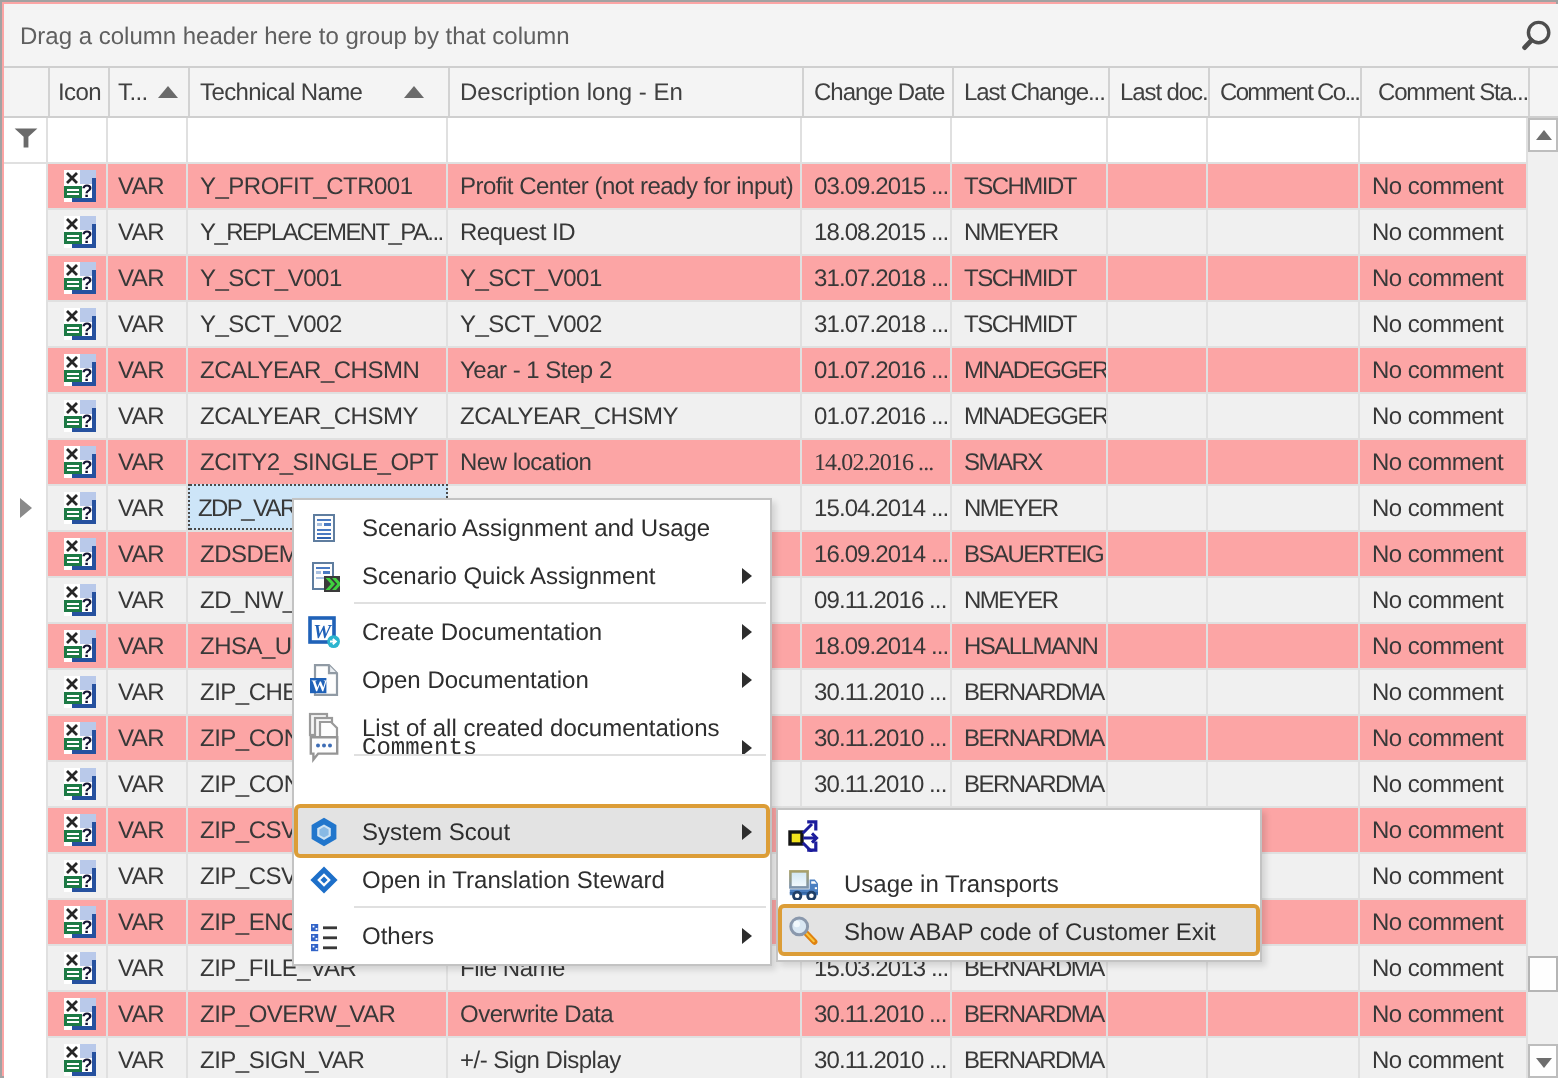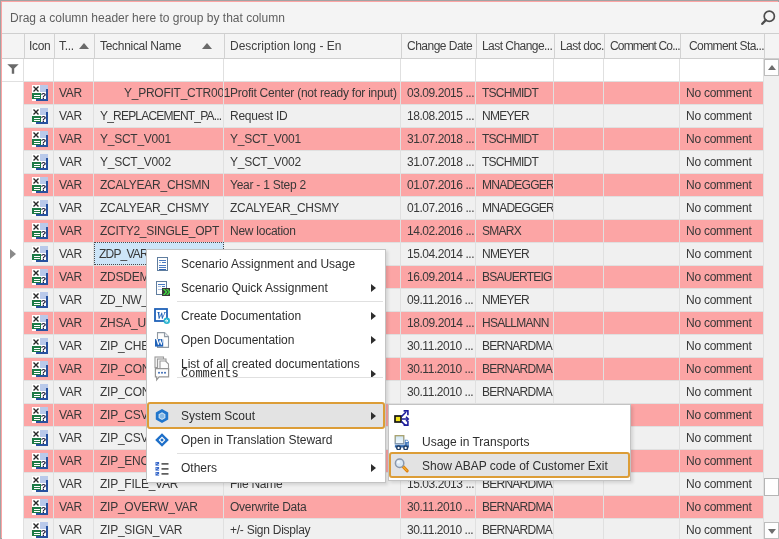--- a/index.html
+++ b/index.html
@@ -75,21 +75,21 @@
             <rect x="14" y="4" width="2" height="12" fill="#26519f"></rect>
             <rect x="4" y="14" width="12" height="2" fill="#26519f"></rect>
             <rect x="0" y="8" width="9" height="6" fill="#1c7a45"></rect>
             <rect x="1.5" y="9.5" width="6" height="1" fill="#fff"></rect>
             <rect x="1.5" y="11.5" width="6" height="1" fill="#fff"></rect>
           </g>
           <path d="M1.5 1.5 L6.5 6.5 M6.5 1.5 L1.5 6.5" stroke="#262626" stroke-width="1.4"></path>
           <text x="8.8" y="13.6" font-family="Liberation Sans" font-size="9" font-weight="bold" fill="#141433">?</text>
         </svg>
         <span class="cell" style="left:57px;width:32px;">VAR</span>
-        <span class="cell" style="left:98px;width:121px;margin-left:24px;">Y_PROFIT_CTR001</span>
+        <span class="cell" style="left:98px;width:121px;">Y_PROFIT_CTR001</span>
         <span class="cell" style="left:228px;width:168px;">Profit Center (not ready for input)</span>
         <span class="cell dt" style="left:405px;width:68px;">03.09.2015 ...</span>
         <span class="cell us" style="left:480px;width:72px;">TSCHMIDT</span>
         <span class="cell" style="left:684px;width:76px;">No comment</span>
       </div>
 <div class="row alt" style="top:104px;height:22px;">
         <svg class="abs" style="left:30px;top:3px" width="16" height="16" viewBox="0 0 16 16">
           <g shape-rendering="crispEdges">
             <rect x="0" y="0" width="16" height="16" fill="#fff"></rect>
             <rect x="8" y="0" width="8" height="7" fill="#b9c9ea"></rect>
@@ -203,21 +203,21 @@
             <rect x="0" y="8" width="9" height="6" fill="#1c7a45"></rect>
             <rect x="1.5" y="9.5" width="6" height="1" fill="#fff"></rect>
             <rect x="1.5" y="11.5" width="6" height="1" fill="#fff"></rect>
           </g>
           <path d="M1.5 1.5 L6.5 6.5 M6.5 1.5 L1.5 6.5" stroke="#262626" stroke-width="1.4"></path>
           <text x="8.8" y="13.6" font-family="Liberation Sans" font-size="9" font-weight="bold" fill="#141433">?</text>
         </svg>
         <span class="cell" style="left:57px;width:32px;">VAR</span>
         <span class="cell" style="left:98px;width:121px;">ZCITY2_SINGLE_OPT</span>
         <span class="cell" style="left:228px;width:168px;">New location</span>
-        <span class="cell dt" style="left:405px;width:68px;">14.02.2016 ...</span>
+        <span class="cell dt" style="left:405px;width:68px;font-family:Liberation Serif, serif;">14.02.2016 ...</span>
         <span class="cell us" style="left:480px;width:72px;">SMARX</span>
         <span class="cell" style="left:684px;width:76px;">No comment</span>
       </div>
 <div class="row alt" style="top:242px;height:22px;">
         <svg class="abs" style="left:30px;top:3px" width="16" height="16" viewBox="0 0 16 16">
           <g shape-rendering="crispEdges">
             <rect x="0" y="0" width="16" height="16" fill="#fff"></rect>
             <rect x="8" y="0" width="8" height="7" fill="#b9c9ea"></rect>
             <rect x="14" y="4" width="2" height="12" fill="#26519f"></rect>
             <rect x="4" y="14" width="12" height="2" fill="#26519f"></rect>

